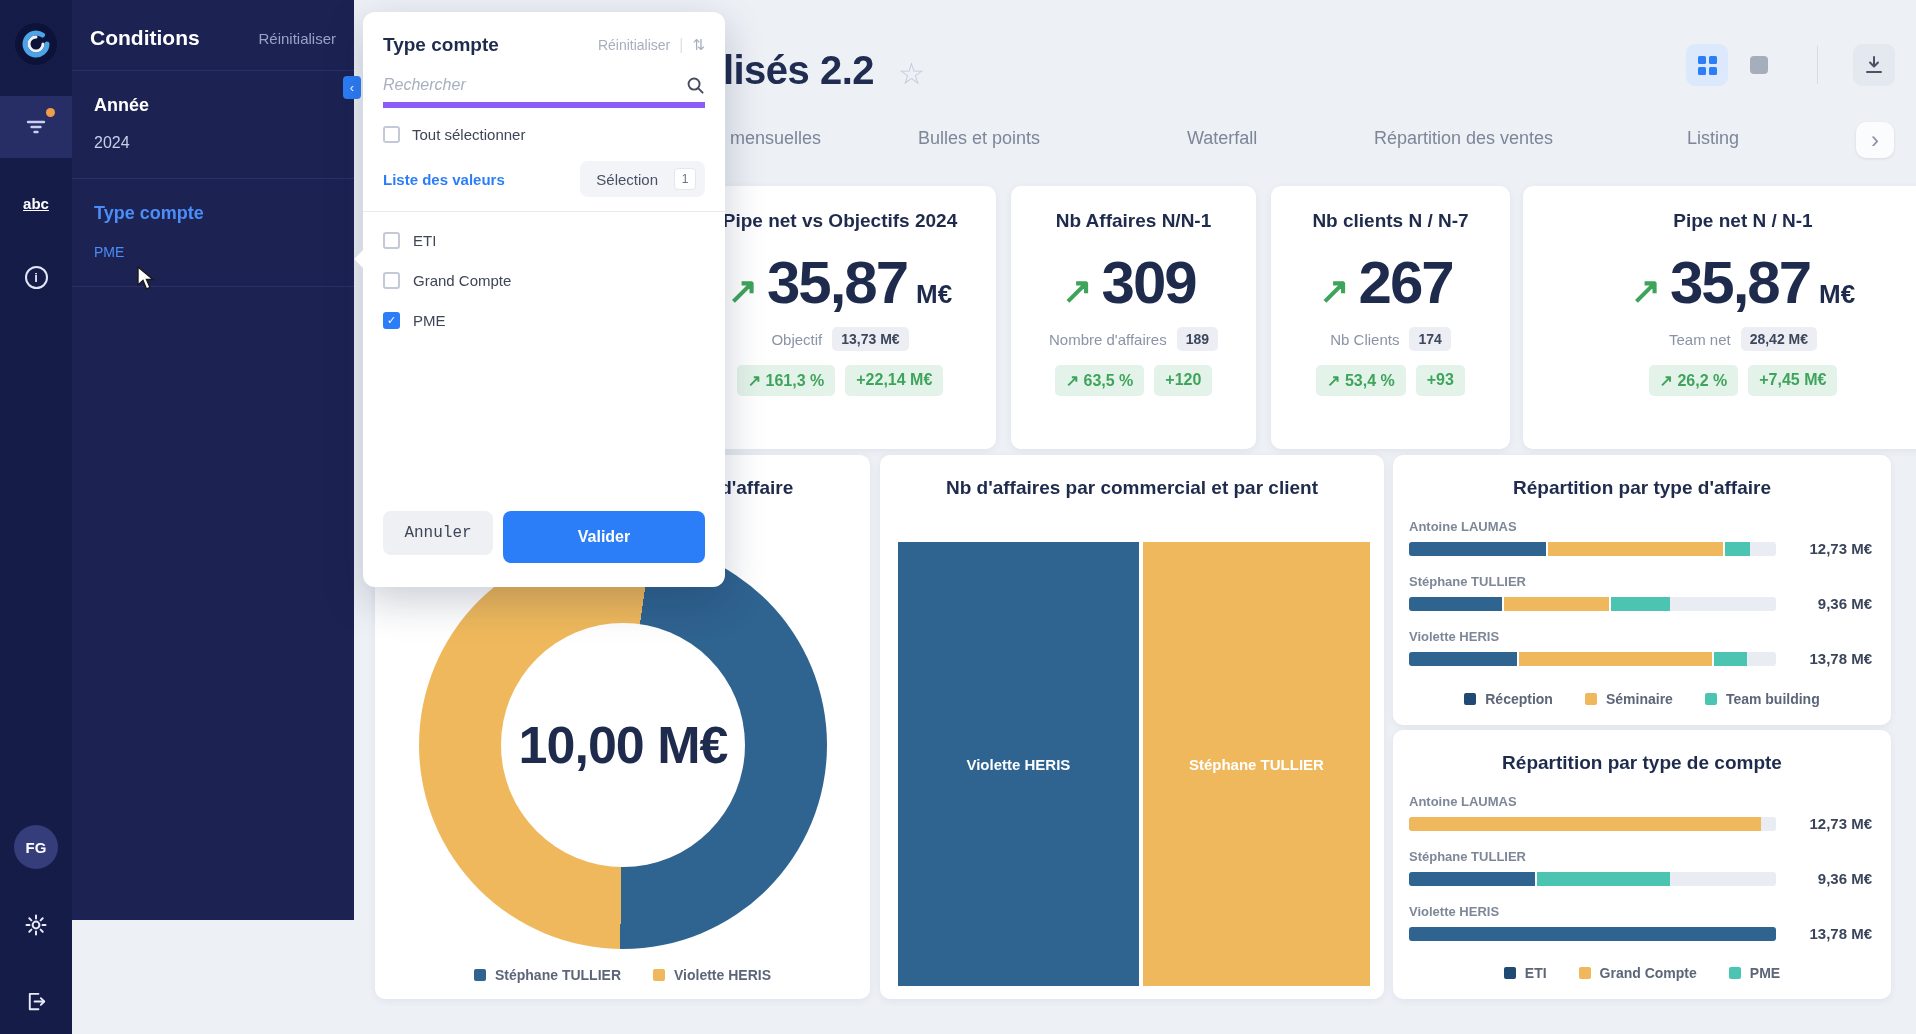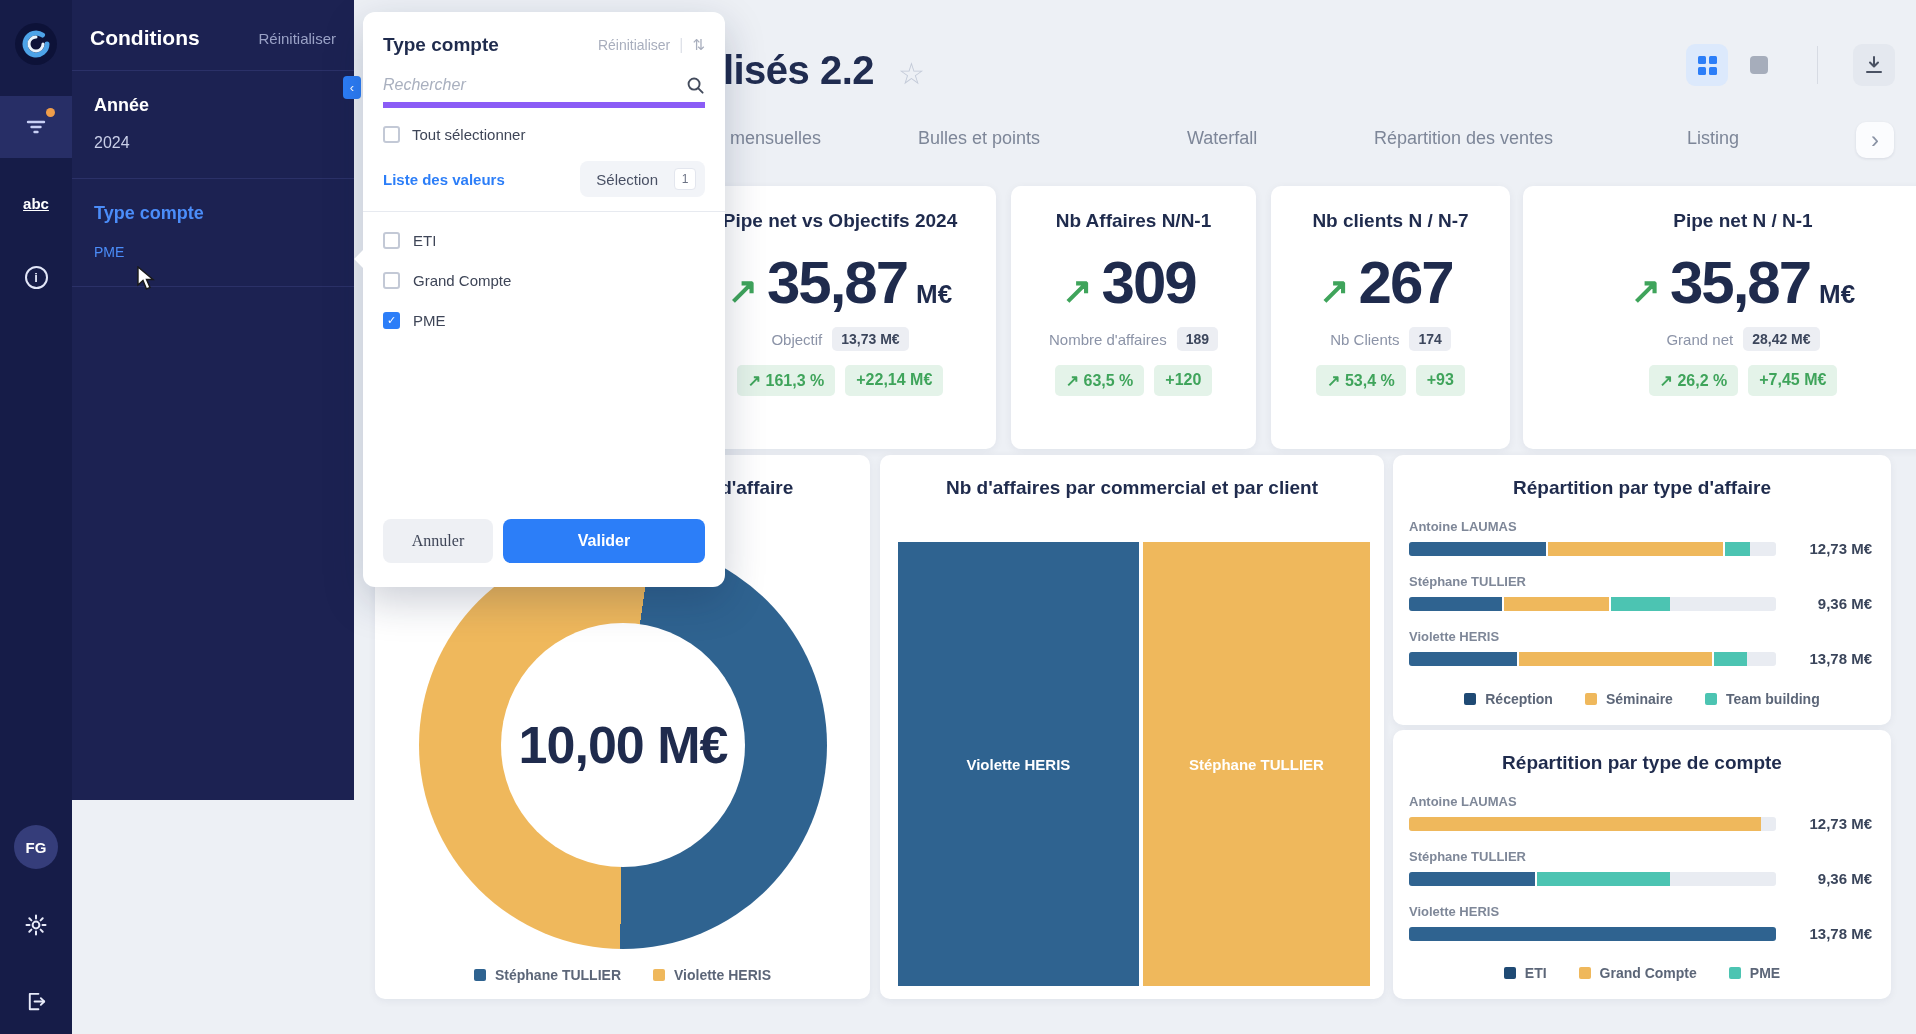--- a/index.html
+++ b/index.html
@@ -14,21 +14,21 @@
   #ib-filter .dot { position:absolute; right:17px; top:12px; width:9px; height:9px; border-radius:50%; background:#ef9d4a; }
   #ib-abc { top:178px; color:#fff; font-weight:bold; font-size:15px;text-decoration:underline; }
   #ib-info { top:252px; }
   .info-circle { width:23px; height:23px; border:2px solid #e2e6f8; border-radius:50%; color:#e2e6f8; font-size:13px; font-weight:bold; display:flex; align-items:center; justify-content:center; }
   #ib-avatar { top:822px; }
   .avatar { width:44px; height:44px; border-radius:50%; background:#353d7a; color:#fff; font-size:15px; font-weight:bold; display:flex; align-items:center; justify-content:center; }
   #ib-gear { top:900px; }
   #ib-logout { top:976px; }
 
   
-  #conditions { position:absolute; left:72px; top:0; width:282px; height:800px; background:#1c2252; z-index:10; }
+  #conditions { position:absolute; left:72px; top:0; width:282px; height:920px; background:#1c2252; z-index:10; }
   .cond-header { display:flex; align-items:center; justify-content:space-between; padding:26px 18px 20px 18px; border-bottom:1px solid #2b3168; }
   .cond-title { color:#fff; font-size:21px; font-weight:bold; }
   .cond-reset { color:#9aa2c6; font-size:15px; cursor:pointer; }
   .cond-section { padding:24px 20px 26px 22px; border-bottom:1px solid #2b3168; }
   .cond-label { color:#fff; font-size:18px; font-weight:bold; }
   .cond-value { color:#c9cfe8; font-size:16px; margin-top:18px; }
   .cond-section.active .cond-label, .cond-section.active .cond-value { color:#4b8df9; }
   .cond-section.active .cond-value { font-size:14px; margin-top:20px; }
   #collapse-chip { position:absolute; left:343px; top:76px; width:18px; height:23px; background:#2c7ef8; border-radius:4px; color:#fff; font-size:13px; display:flex; align-items:center; justify-content:center; z-index:12; cursor:pointer; }
 
@@ -104,22 +104,22 @@
   .pp-selectall { padding:18px 20px 8px 20px; display:flex; align-items:center; gap:12px; font-size:15px; color:#3e4557; }
   .cb { width:17px; height:17px; border:2px solid #c3c9d6; border-radius:3px; flex:none; display:flex; align-items:center; justify-content:center; font-size:11px; color:#fff; cursor:pointer; }
   .cb.checked { background:#2c7ef8; border-color:#2c7ef8; }
   .pp-tabs { display:flex; align-items:center; justify-content:space-between; padding:10px 20px 0 20px; border-bottom:1px solid #e7eaf0; padding-bottom:14px; }
   .pp-tab-values { font-size:15px; font-weight:bold; color:#2c7ef8; cursor:pointer; }
   .pp-pill { background:#f2f4f8; border-radius:8px; padding:7px 9px 7px 16px; display:flex; align-items:center; gap:16px; font-size:15px; color:#495064; cursor:pointer; }
   .pp-count { background:#fff; border:1px solid #e3e6ee; border-radius:4px; width:22px; height:22px; display:flex; align-items:center; justify-content:center; font-size:12px; color:#6b7284; }
   .pp-list { padding:8px 20px 0 20px; }
   .opt { display:flex; align-items:center; gap:13px; height:40px; font-size:15px; color:#3e4557; cursor:pointer; }
   .pp-footer { position:absolute; left:20px; right:20px; bottom:24px; display:flex; gap:10px; }
-  .btn-cancel { width:110px; height:44px; background:#eef0f4; border:none; border-radius:8px; font-size:16px; color:#3e4557; font-family:Liberation Serif, serif; cursor:pointer; }
-  .btn-confirm { flex:1; height:44px; background:#2c7ef8; border:none; border-radius:8px; font-size:16px; font-weight:bold; color:#fff; font-family:inherit; cursor:pointer; }
+  .btn-cancel { width:110px; height:44px; background:#eef0f4; border:none; border-radius:8px; font-size:16px; color:#3e4557; font-family:Liberation Mono, monospace; cursor:pointer; }
+  .btn-confirm { flex:1; height:52px; background:#2c7ef8; border:none; border-radius:8px; font-size:16px; font-weight:bold; color:#fff; font-family:inherit; cursor:pointer; }
 
   #cursor { position:absolute; left:136px; top:266px; z-index:40; }
 </style>
 </head>
 <body>
 
 <div id="main">
   <div id="page-title">Réalisés 2.2</div>
   <div id="fav-star">☆</div>
 
@@ -204,21 +204,21 @@
   </div>
 
   <div class="card kpi k4">
     <div class="kpi-title">Pipe net N / N-1</div>
     <div class="kpi-value-row">
       <span class="kpi-arrow">↗</span>
       <span class="kpi-num">35,87</span>
       <span class="kpi-unit">M€</span>
     </div>
     <div class="kpi-sub">
-      <span>Grand net</span>
+      <span>Team net</span>
       <span class="chip">28,42 M€</span>
     </div>
     <div class="kpi-badges">
       <span class="badge-green"><span>↗</span> <span>26,2 %</span></span>
       <span class="badge-green">+7,45 M€</span>
     </div>
   </div>
 
   <div class="card" id="donut-card">
     <div class="card-title">Répartition du CA par chargé d'affaire</div>

